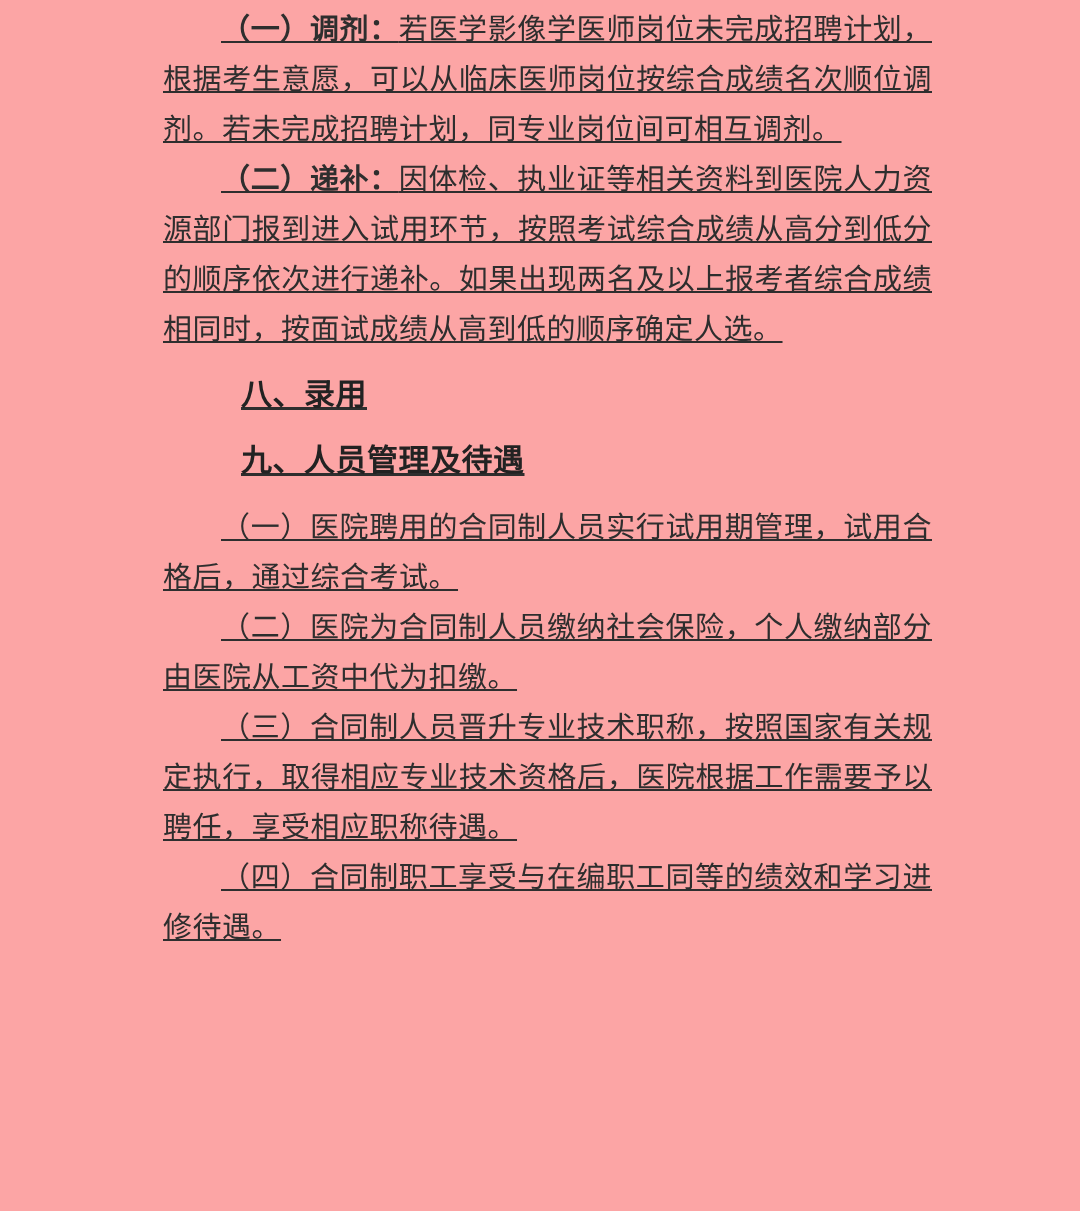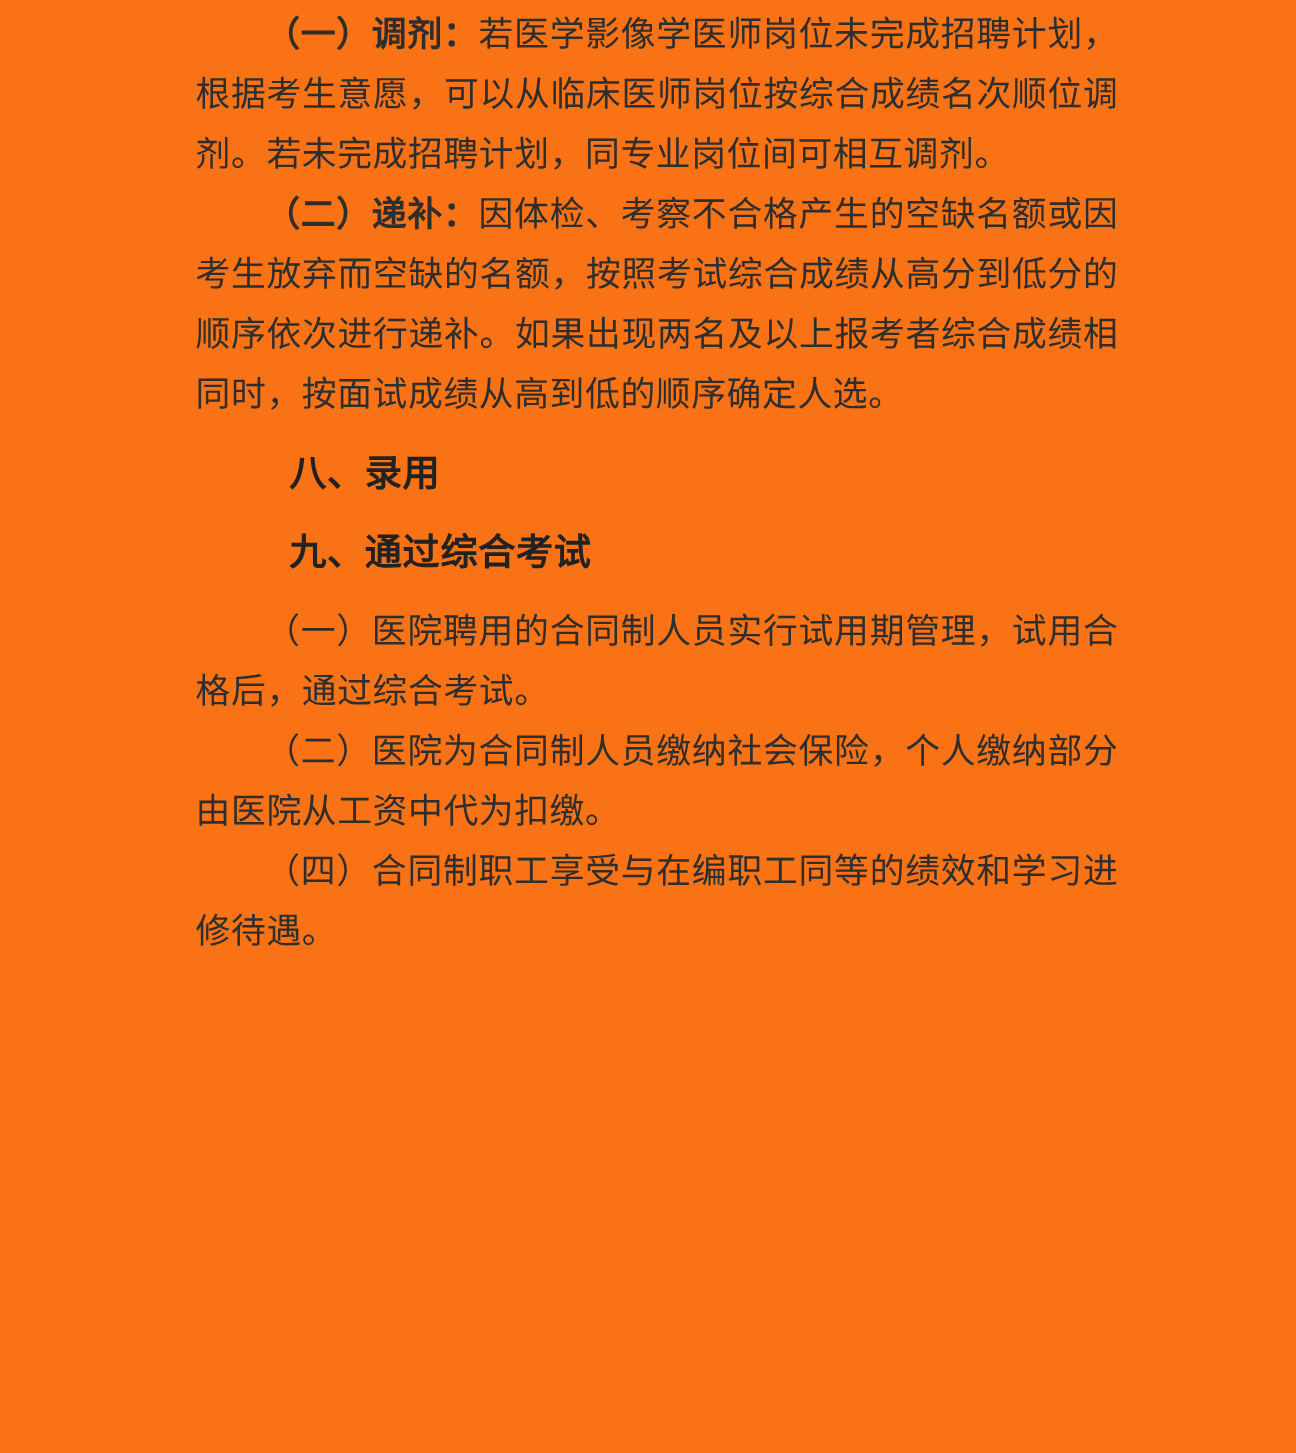--- a/index.html
+++ b/index.html
@@ -5,29 +5,30 @@
   html, body {
     margin: 0;
     padding: 0;
     background: #ffffff;
   }
   .page {
     position: relative;
     width: 1080px;
     height: 1211px;
     box-sizing: border-box;
-    background: #f97316;
+    background: #fca5a5;
     padding: 4px 148px 0 163px;
     overflow: hidden;
     color: #2e2e2e;
     font-family: "Liberation Serif", "DejaVu Serif", serif;
     font-size: 29px;
     letter-spacing: 0.5px;
     line-height: 50px;
     text-align: justify;
+    text-decoration: underline;
   }
   .para {
     margin: 0;
     text-indent: 2em;
   }
   .lead {
     font-weight: bold;
     font-family: "Liberation Sans", "DejaVu Sans", sans-serif;
   }
   .heading {
@@ -42,28 +43,29 @@
     text-align: left;
   }
 </style>
 </head>
 <body>
 
 <div class="page">
 
   <p class="para"><span class="lead">（一）调剂：</span><span>若医学影像学医师岗位未完成招聘计划，根据考生意愿，可以从临床医师岗位按综合成绩名次顺位调剂。若未完成招聘计划，同专业岗位间可相互调剂。</span></p>
 
-  <p class="para"><span class="lead">（二）递补：</span><span>因体检、考察不合格产生的空缺名额或因考生放弃而空缺的名额，按照考试综合成绩从高分到低分的顺序依次进行递补。如果出现两名及以上报考者综合成绩相同时，按面试成绩从高到低的顺序确定人选。</span></p>
+  <p class="para"><span class="lead">（二）递补：</span><span>因体检、执业证等相关资料到医院人力资源部门报到进入试用环节，按照考试综合成绩从高分到低分的顺序依次进行递补。如果出现两名及以上报考者综合成绩相同时，按面试成绩从高到低的顺序确定人选。</span></p>
 
   <h2 class="heading">八、录用</h2>
 
 
 
-  <h2 class="heading">九、通过综合考试</h2>
+  <h2 class="heading">九、人员管理及待遇</h2>
 
   <p class="para"><span>（一）医院聘用的合同制人员实行试用期管理，试用合格后，通过综合考试。</span></p>
 
   <p class="para"><span>（二）医院为合同制人员缴纳社会保险，个人缴纳部分由医院从工资中代为扣缴。</span></p>
 
+  <p class="para"><span>（三）合同制人员晋升专业技术职称，按照国家有关规定执行，取得相应专业技术资格后，医院根据工作需要予以聘任，享受相应职称待遇。</span></p>
 
   <p class="para"><span>（四）合同制职工享受与在编职工同等的绩效和学习进修待遇。</span></p>
 
 </div>
 
 </body></html>

